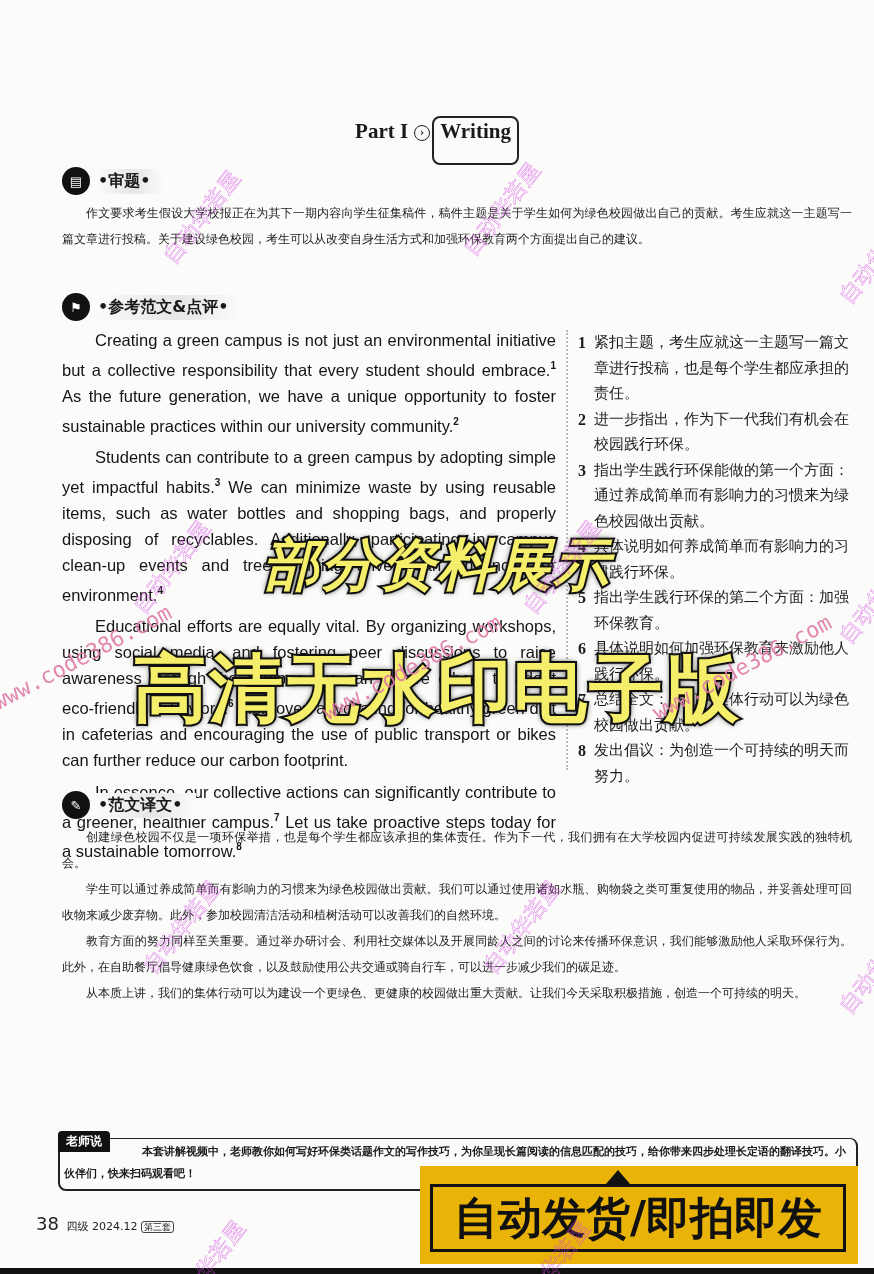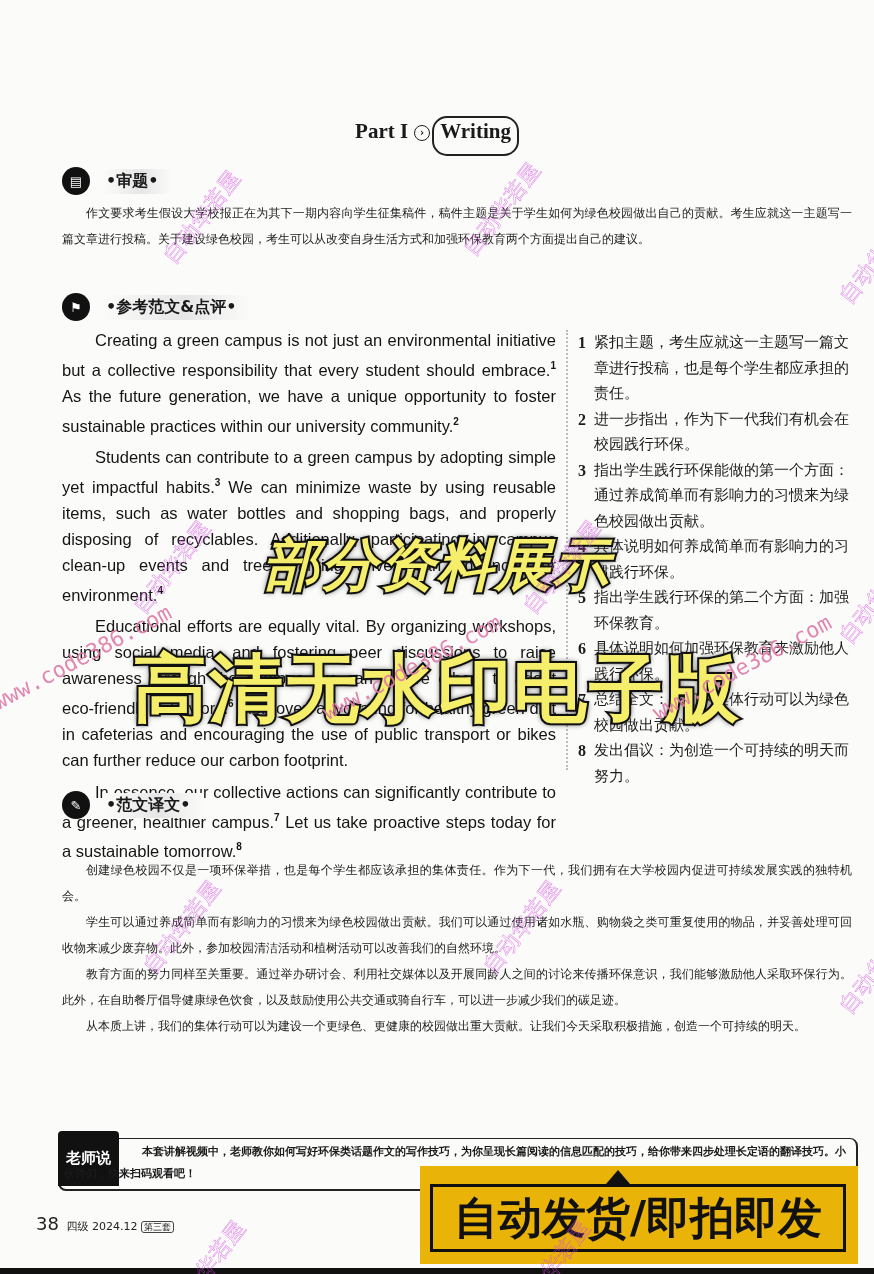--- a/index.html
+++ b/index.html
@@ -24,34 +24,34 @@
     .part {
       position: absolute; left: 0; right: 0; top: 116px; text-align: center;
       font-family: "Liberation Serif", serif; font-weight: bold; font-size: 21px;
     }
     .part .chev {
       display: inline-block; width: 14px; height: 14px; border: 1.5px solid #222; border-radius: 50%;
       font-size: 10px; line-height: 13px; text-align: center; vertical-align: 2px; margin: 0 2px 0 6px;
       font-family: "DejaVu Sans", sans-serif;
     }
     .part .writing-box {
-      display: inline-block; border: 2px solid #222; border-radius: 15px; padding: 1px 6px 10px;
+      display: inline-block; border: 2px solid #222; border-radius: 8px; padding: 1px 6px 19px;
     }
 
     
     .sec-head {
       position: absolute; left: 62px; height: 30px; display: flex; align-items: center;
     }
     .sec-icon {
       width: 28px; height: 28px; border-radius: 50%; background: #111; color: #fff;
       display: flex; align-items: center; justify-content: center; font-size: 13px;
       font-family: "DejaVu Sans", sans-serif;
     }
     .sec-label {
-      margin-left: 14px; font-family: "DejaVu Sans", sans-serif; font-weight: bold; font-size: 16px;
+      margin-left: 6px; font-family: "DejaVu Sans", sans-serif; font-weight: bold; font-size: 16px;
       background: linear-gradient(90deg, #fbfbfa 0%, #e6e6e6 55%, #fbfbfa 100%);
       padding: 2px 14px 2px 2px;
     }
 
     
     .zh-para {
       position: absolute; left: 62px; width: 790px;
       font-family: "DejaVu Sans", sans-serif; font-size: 12px; line-height: 26px; color: #1c1c1c;
       text-align: justify;
     }
@@ -76,21 +76,21 @@
     .note .num { width: 16px; flex: none; font-weight: bold; font-family: "Liberation Serif", serif; font-size: 16px; }
     .note .txt { flex: 1; }
 
     
     .teacher {
       position: absolute; left: 58px; top: 1138px; width: 796px; height: 50px;
       border: 2px solid #222; border-radius: 8px; border-top-width: 1px;
     }
     .teacher .tag {
       position: absolute; left: -2px; top: -8px; background: #111; color: #fff;
-      font-family: "DejaVu Serif", serif; font-size: 15px; font-weight: bold; padding: 18px 8px;
+      font-family: "DejaVu Serif", serif; font-size: 12px; font-weight: bold; padding: 2px 8px;
       border-radius: 4px 4px 0 0;
     }
     .teacher .msg {
       position: absolute; left: 4px; top: 2px; right: 6px;
       font-family: "DejaVu Sans", sans-serif; font-size: 11px; font-weight: bold; line-height: 22px;
       text-indent: 78px;
     }
 
     
     .footer {
@@ -205,21 +205,21 @@
     <div class="note">
         <span class="num">8</span>
         <span class="txt">发出倡议：为创造一个可持续的明天而努力。</span>
       </div>
   </div>
 
   <div class="sec-head" style="top:790px;">
     <span class="sec-icon">✎</span>
     <span class="sec-label">•范文译文•</span>
   </div>
-  <div class="zh-para" style="top:857px;">
+  <div class="zh-para" style="top:824px;">
     <p>创建绿色校园不仅是一项环保举措，也是每个学生都应该承担的集体责任。作为下一代，我们拥有在大学校园内促进可持续发展实践的独特机会。</p>
     <p>学生可以通过养成简单而有影响力的习惯来为绿色校园做出贡献。我们可以通过使用诸如水瓶、购物袋之类可重复使用的物品，并妥善处理可回收物来减少废弃物。此外，参加校园清洁活动和植树活动可以改善我们的自然环境。</p>
     <p>教育方面的努力同样至关重要。通过举办研讨会、利用社交媒体以及开展同龄人之间的讨论来传播环保意识，我们能够激励他人采取环保行为。此外，在自助餐厅倡导健康绿色饮食，以及鼓励使用公共交通或骑自行车，可以进一步减少我们的碳足迹。</p>
     <p>从本质上讲，我们的集体行动可以为建设一个更绿色、更健康的校园做出重大贡献。让我们今天采取积极措施，创造一个可持续的明天。</p>
   </div>
 
   <div class="teacher">
     <span class="tag">老师说</span>
     <div class="msg">本套讲解视频中，老师教你如何写好环保类话题作文的写作技巧，为你呈现长篇阅读的信息匹配的技巧，给你带来四步处理长定语的翻译技巧。小伙伴们，快来扫码观看吧！</div>
   </div>

